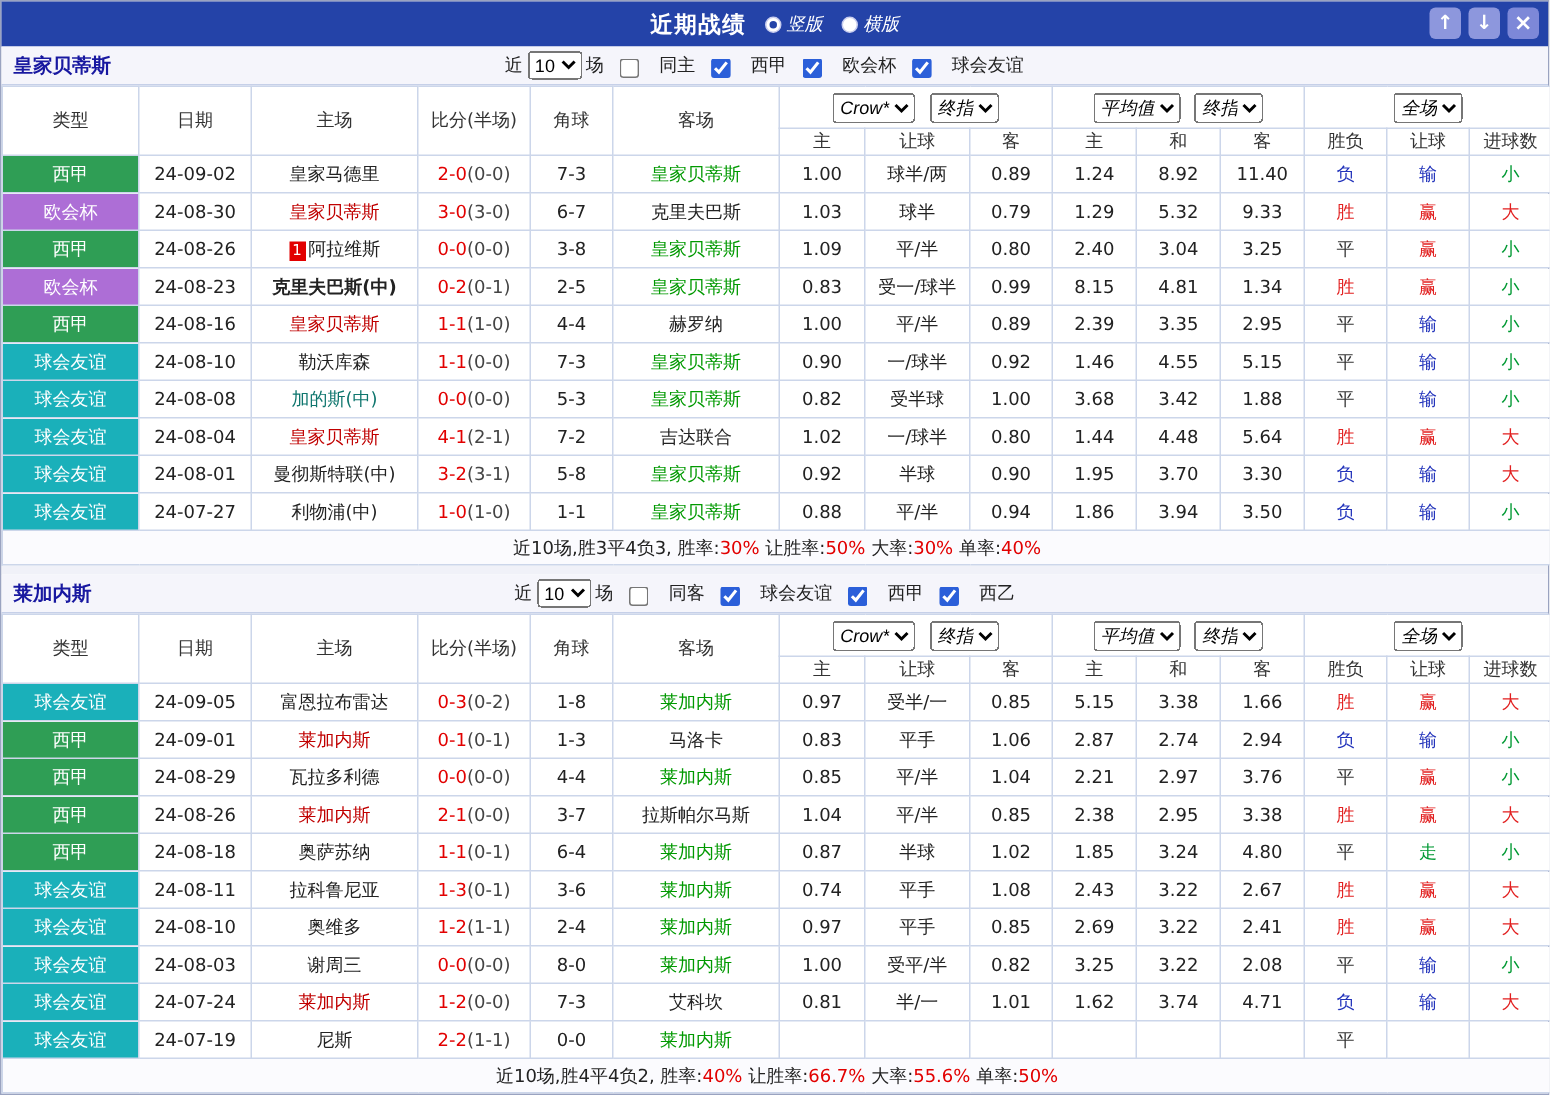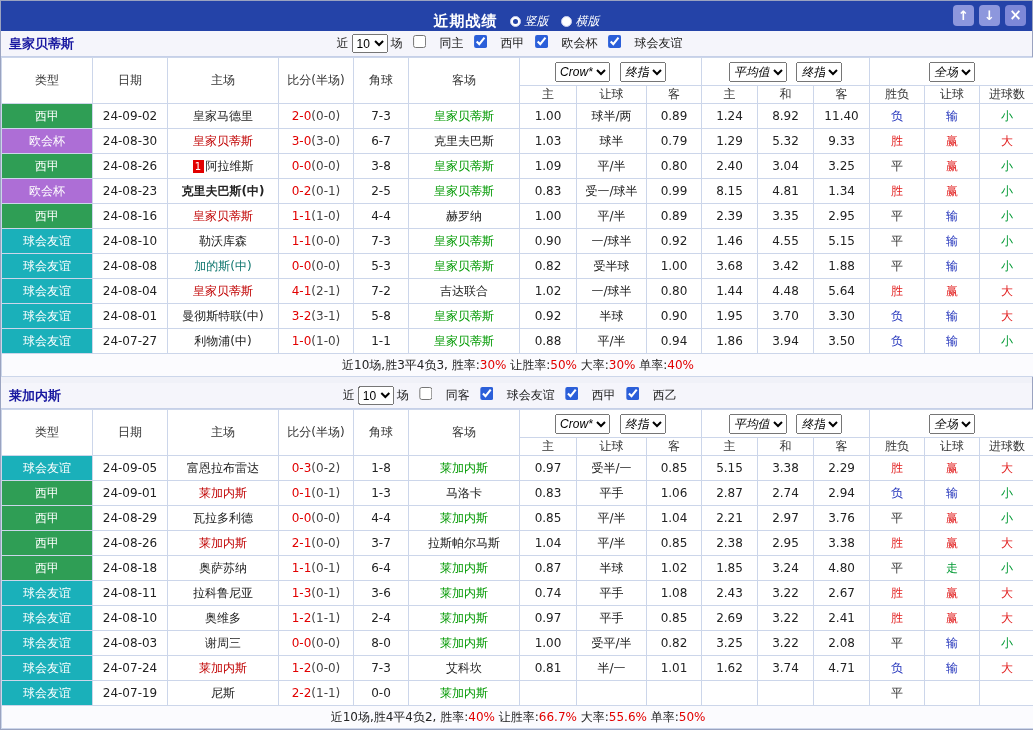--- a/index.html
+++ b/index.html
@@ -7,21 +7,21 @@
   body {
     width:1033px;
     font-family:"DejaVu Sans","Liberation Sans",sans-serif;
     font-size:12px; color:#222;
   }
   .app { width:1033px; border:1px solid #9aa3c0; background:#fff; }
 
   
   .titlebar {
     height:30px; background:#2443a8; color:#fff;
-    display:flex; align-items:flex-end; position:relative;
+    display:flex; align-items:center; position:relative;
   }
   .titlebar-center {
     flex:1; display:flex; justify-content:center; align-items:center; gap:12px;
   }
   .tb-title { font-size:15px; font-weight:bold; letter-spacing:1px; }
   .radio { display:inline-flex; align-items:center; gap:4px; font-size:12px; cursor:pointer;font-style:italic; }
   .radio-dot {
     width:11px; height:11px; border-radius:50%; background:#fff;
     border:1px solid #c8cdee; display:inline-block; position:relative;
   }
@@ -44,21 +44,21 @@
   .section-header {
     height:26px; background:#f5f5fb; border-bottom:1px solid #c6d0e8;
     display:flex; align-items:center; padding:0 8px; position:relative;
   }
   .team-name { font-weight:bold; color:#1818a0; font-size:13px; }
   .filters {
     position:absolute; left:50%; transform:translateX(-52%);
     display:flex; align-items:center; gap:3px; color:#222; white-space:nowrap;
   }
   .filters select { font-size:12px; height:19px; }
-  .cb { display:inline-flex; align-items:flex-start; gap:14px; margin-left:7px; cursor:pointer; }
+  .cb { display:inline-flex; align-items:flex-end; gap:14px; margin-left:7px; cursor:pointer; }
   .cb input { accent-color:#2b5fd9; width:13px; height:13px; vertical-align:middle; cursor:pointer; }
 
   
   table { width:100%; border-collapse:collapse; table-layout:fixed; }
   th, td {
     border:1px solid #ccd6ea; text-align:center;
     overflow:hidden; white-space:nowrap; font-size:12px;
   }
   thead th { background:#fff; font-weight:normal; color:#333; }
   tr.head1 th { height:28px; }
@@ -441,21 +441,21 @@
             <td>24-09-05</td>
             <td><span style="color: rgb(34, 34, 34);">富恩拉布雷达</span></td>
             <td><span class="score-ft">0-3</span><span class="score-ht">(0-2)</span></td>
             <td>1-8</td>
             <td><span style="color: rgb(0, 153, 0);">莱加内斯</span></td>
             <td>0.97</td>
             <td>受半/一</td>
             <td>0.85</td>
             <td>5.15</td>
             <td>3.38</td>
-            <td>2.29</td>
+            <td>1.66</td>
             <td style="color: rgb(226, 32, 32);">胜</td>
             <td style="color: rgb(226, 32, 32);">赢</td>
             <td style="color: rgb(226, 32, 32);">大</td>
           </tr>
           <tr>
             <td class="type-cell" style="background: rgb(47, 158, 85);">西甲</td>
             <td>24-09-01</td>
             <td><span style="color: rgb(192, 0, 0);">莱加内斯</span></td>
             <td><span class="score-ft">0-1</span><span class="score-ht">(0-1)</span></td>
             <td>1-3</td>

